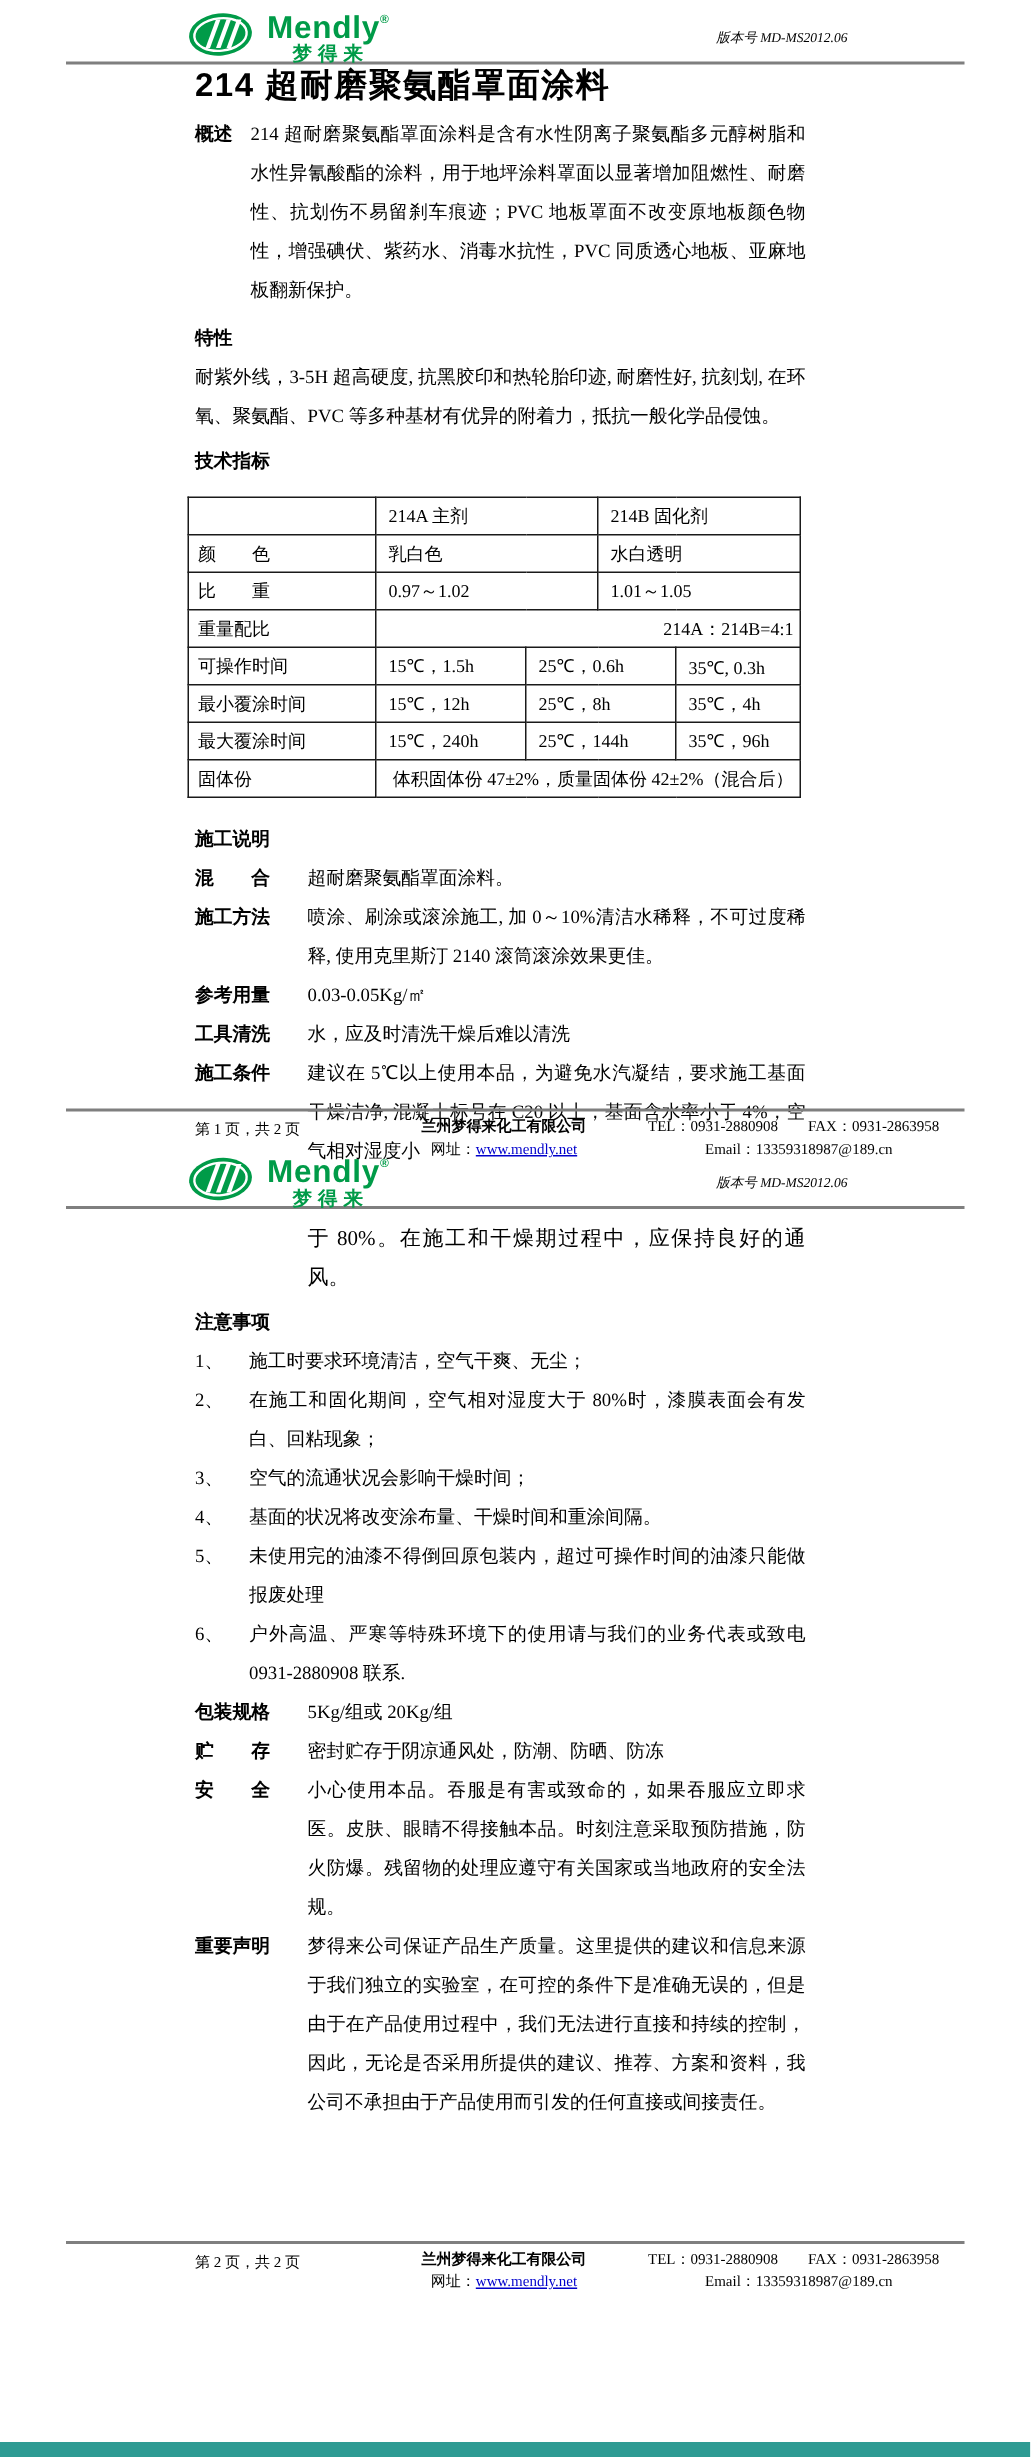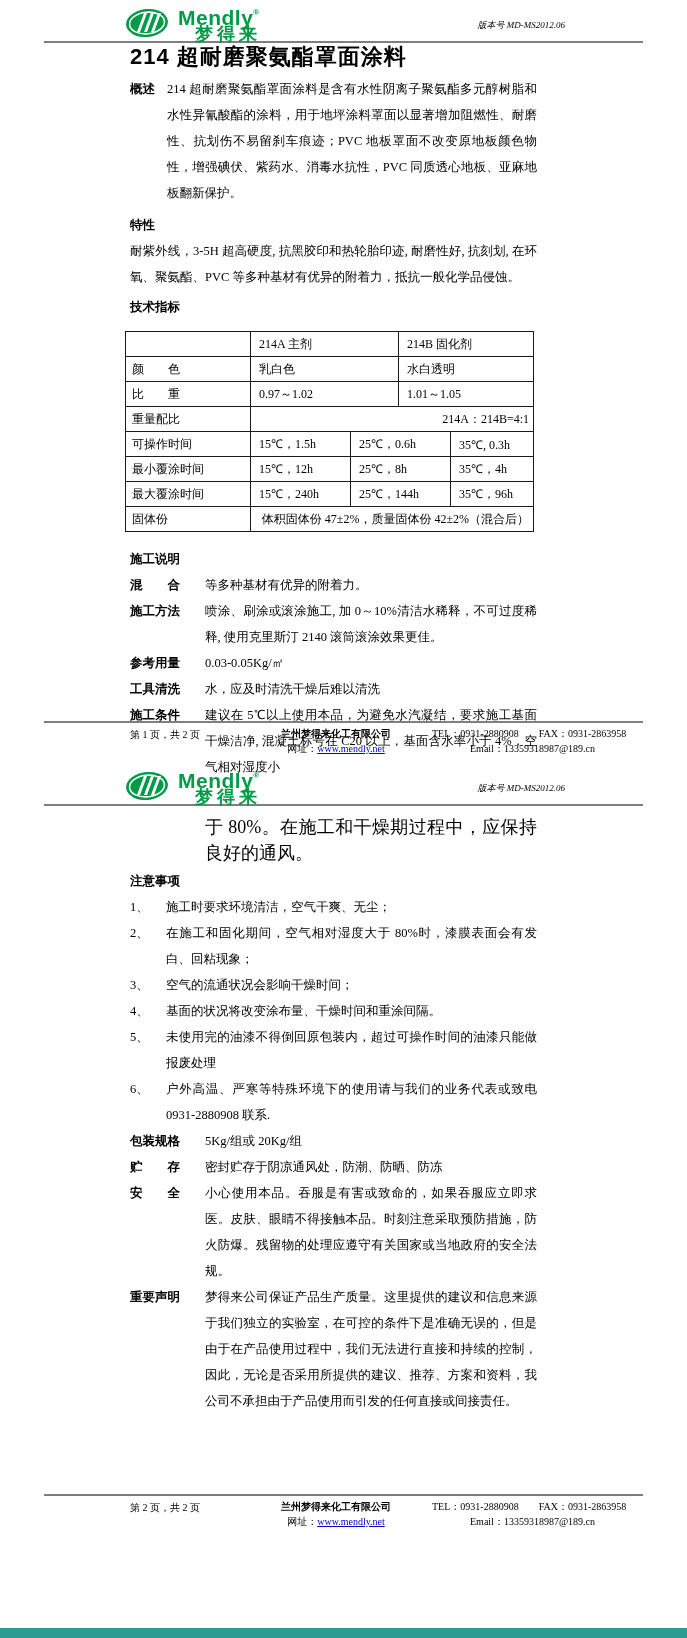--- a/index.html
+++ b/index.html
@@ -11,46 +11,46 @@
   .page1 { height:763px; }
   .page2 { height:775px; }
 
   
   .page-head { display:flex; align-items:flex-start; padding:3px 122px 0 125px; height:41px; }
   .logo { display:flex; gap:5px; align-items:flex-start;justify-content:center; }
   .logo-mark { flex-shrink:0; margin-top:2px; }
   .logo-text { display:flex; flex-direction:column; }
   .logo-en { font-family:"Liberation Sans",sans-serif; font-weight:bold; font-size:21px; line-height:19px; color:var(--green); letter-spacing:.5px; }
   .logo-en sup { font-size:8px; vertical-align:10px; }
-  .logo-cn { font-family:"Liberation Sans",sans-serif; font-weight:bold; font-size:18px; line-height:15px; color:var(--green); letter-spacing:4px; padding-left:17px; }
+  .logo-cn { font-family:"Liberation Sans",sans-serif; font-weight:bold; font-size:13px; line-height:15px; color:var(--green); letter-spacing:4px; padding-left:17px; }
   .version { margin-left:auto; font-size:9px; padding-top:16px; white-space:nowrap;font-style:italic; }
   .rule { border:none; border-top:2px solid var(--rule); margin:0 44px; }
 
   
   .title { font-family:"Liberation Sans",sans-serif; font-weight:bold; font-size:22px; line-height:22px; margin:3px 0 0 130px; letter-spacing:1px; }
   .para-row, .kv-row, .note-row { display:flex; margin-left:130px; width:407px; line-height:26px; font-size:12.5px; }
   .para-row { margin-top:6px; }
   .para-label { font-weight:bold; width:37px; flex-shrink:0; }
   .para-text, .kv-text, .note-text { flex:1; text-align:justify; text-justify:inter-ideograph; }
   .h-bold { font-weight:bold; font-size:12.5px; line-height:26px; margin:4px 0 0 130px; }
 
   table.spec { border-collapse:collapse; margin:11px 0 0 125px; font-size:12px; table-layout:fixed; }
   table.spec td { border:1px solid #1a1a1a; height:25px; padding:0 4px 0 8px; overflow:hidden; white-space:nowrap; }
   table.spec td.lbl { padding-left:6px;font-family:Liberation Mono, monospace; }
   table.spec td.ctr { text-align:right; }
 
   .constr-head { margin-top:14px; }
   .kv-label { font-weight:bold; width:75px; flex-shrink:0; }
   .note-num { width:36px; flex-shrink:0; }
 
-  .cont-para { margin:8px 0 0 205px; width:332px; line-height:26px; font-size:18px; text-align:justify; }
+  .cont-para { margin:8px 0 0 205px; width:332px; line-height:26px; font-size:14px; text-align:justify; }
 
   
   .page-footer { position:absolute; left:0; width:100%; }
-  .pf1 { top:721px; }
+  .pf1 { top:739px; }
   .pf2 { top:731px; }
   .footer-rule { border:none; border-top:2px solid var(--rule); margin:0 44px 3px; }
   .footer-cols { display:flex; margin:0 40px 0 130px; font-size:10px; }
   .f-left { width:122px; padding-top:2px; }
   .f-mid { width:168px; text-align:center; line-height:15px; font-weight:bold; }
   .f-mid .weblin { font-weight:normal; }
   .f-right { flex:1; line-height:15px; padding-left:12px; }
   .f-right .fax { margin-left:20px; }
   .f-right .email { padding-left:38px; }
   a.link { color:#0000CC; text-decoration:underline; }
@@ -146,21 +146,21 @@
         <td class="lbl">固体份</td>
         <td colspan="4" class="ctr">体积固体份 47±2%，质量固体份 42±2%（混合后）</td>
       </tr>
     </tbody>
       </table>
 
     <div class="h-bold constr-head">施工说明</div>
 
     <div class="kv-row">
       <span class="kv-label">混　　合</span>
-      <span class="kv-text">等多种基材有优异的附着力。</span>
+      <span class="kv-text">超耐磨聚氨酯罩面涂料。</span>
     </div>
     <div class="kv-row">
       <span class="kv-label">施工方法</span>
       <span class="kv-text">喷涂、刷涂或滚涂施工, 加 0～10%清洁水稀释，不可过度稀释, 使用克里斯汀 2140 滚筒滚涂效果更佳。</span>
     </div>
     <div class="kv-row">
       <span class="kv-label">参考用量</span>
       <span class="kv-text">0.03-0.05Kg/㎡</span>
     </div>
     <div class="kv-row">

